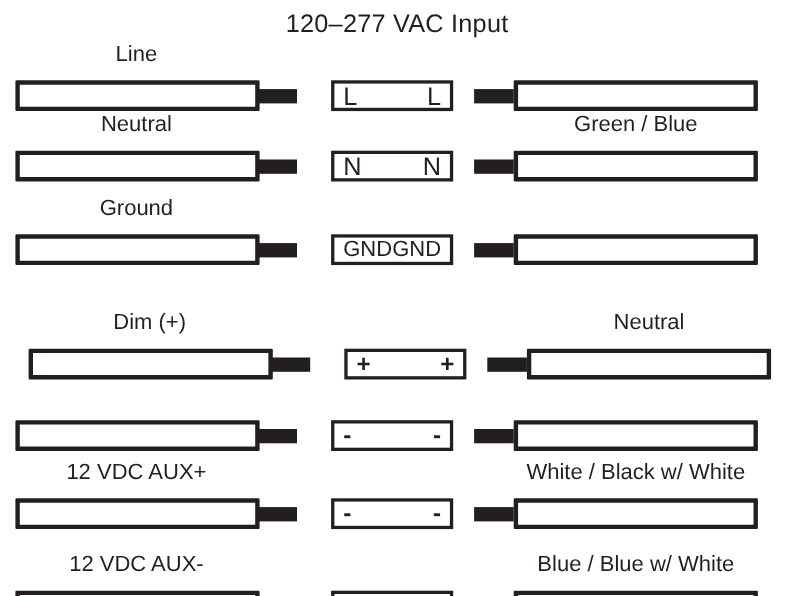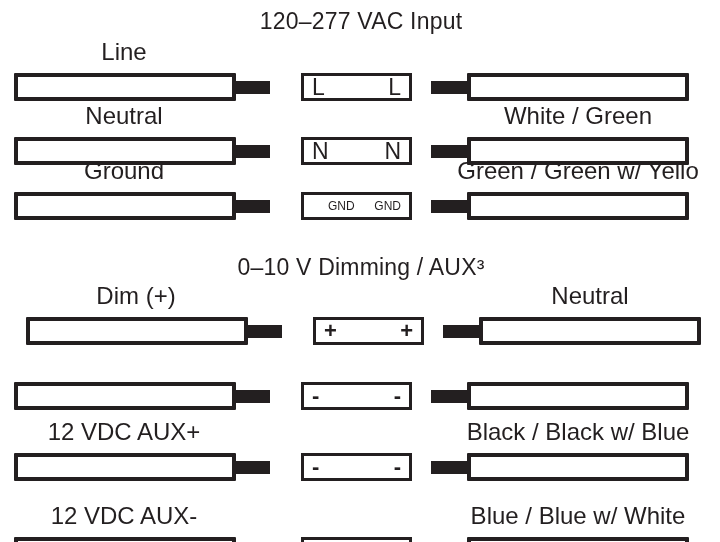--- a/index.html
+++ b/index.html
@@ -25,21 +25,21 @@
   .row {
     position: absolute;
     left: 0;
     width: 720px;
     height: 29px;
   }
   .lbl {
     position: absolute;
     top: -35px;
     transform: translateX(-50%);
-    font-size: 24px;
+    font-size: 20px;
     white-space: nowrap;
   }
   .lbl-left  { left: 124px; }
   .lbl-right { left: 578px; }
   .wire {
     position: absolute;
     top: 0;
     width: 222px;
     height: 28px;
     box-sizing: border-box;
@@ -66,21 +66,21 @@
     height: 28px;
     box-sizing: border-box;
     border: 3px solid #231f20;
     background: #ffffff;
     display: flex;
     justify-content: space-between;
     align-items: center;
     padding: 0 8px;
   }
   .t-main .tterm { font-size: 23px; }
-  .t-small .tterm { font-size: 12px; margin-left: 16px; }
+  .t-small .tterm { font-size: 20px; }
   .t-sym .tterm { font-size: 22px; font-weight: bold; }
   .tterm { line-height: 1; }
 </style>
 </head>
 <body>
 
 <div class="diagram">
 
   <div class="title" style="top:8px;">120–277 VAC Input</div>
 
@@ -99,37 +99,35 @@
   <div class="row" style="top:137px;text-align:right;">
     <div class="lbl lbl-left">Neutral</div>
     <div class="wire wire-left"></div>
     <div class="stub stub-left"></div>
     <div class="tblock t-main">
       <span class="tterm">N</span>
       <span class="tterm">N</span>
     </div>
     <div class="stub stub-right"></div>
     <div class="wire wire-right"></div>
-    <div class="lbl lbl-right">White / Green</div>
+    <div class="lbl lbl-right">Green / Blue</div>
   </div>
 
-  <div class="row" style="top:192px;">
+  <div class="row" style="top:213px;">
     <div class="lbl lbl-left">Ground</div>
     <div class="wire wire-left"></div>
     <div class="stub stub-left"></div>
     <div class="tblock t-small">
       <span class="tterm">GND</span>
       <span class="tterm">GND</span>
     </div>
     <div class="stub stub-right"></div>
     <div class="wire wire-right"></div>
-    <div class="lbl lbl-right">Green / Green w/ Yello</div>
   </div>
 
-  <div class="title" style="top:254px;">0–10 V Dimming / AUX³</div>
 
   <div class="row" style="top:317px;margin-left:12px;">
     <div class="lbl lbl-left">Dim (+)</div>
     <div class="wire wire-left"></div>
     <div class="stub stub-left"></div>
     <div class="tblock t-sym">
       <span class="tterm">+</span>
       <span class="tterm">+</span>
     </div>
     <div class="stub stub-right"></div>
@@ -151,21 +149,21 @@
   <div class="row" style="top:453px;padding-left:32px;">
     <div class="lbl lbl-left">12 VDC AUX+</div>
     <div class="wire wire-left"></div>
     <div class="stub stub-left"></div>
     <div class="tblock t-sym">
       <span class="tterm">-</span>
       <span class="tterm">-</span>
     </div>
     <div class="stub stub-right"></div>
     <div class="wire wire-right"></div>
-    <div class="lbl lbl-right">Black / Black w/ Blue</div>
+    <div class="lbl lbl-right">White / Black w/ White</div>
   </div>
 
   <div class="row" style="top:537px;">
     <div class="lbl lbl-left">12 VDC AUX-</div>
     <div class="wire wire-left"></div>
     <div class="stub stub-left"></div>
     <div class="tblock t-sym">
       <span class="tterm">-</span>
       <span class="tterm">-</span>
     </div>

